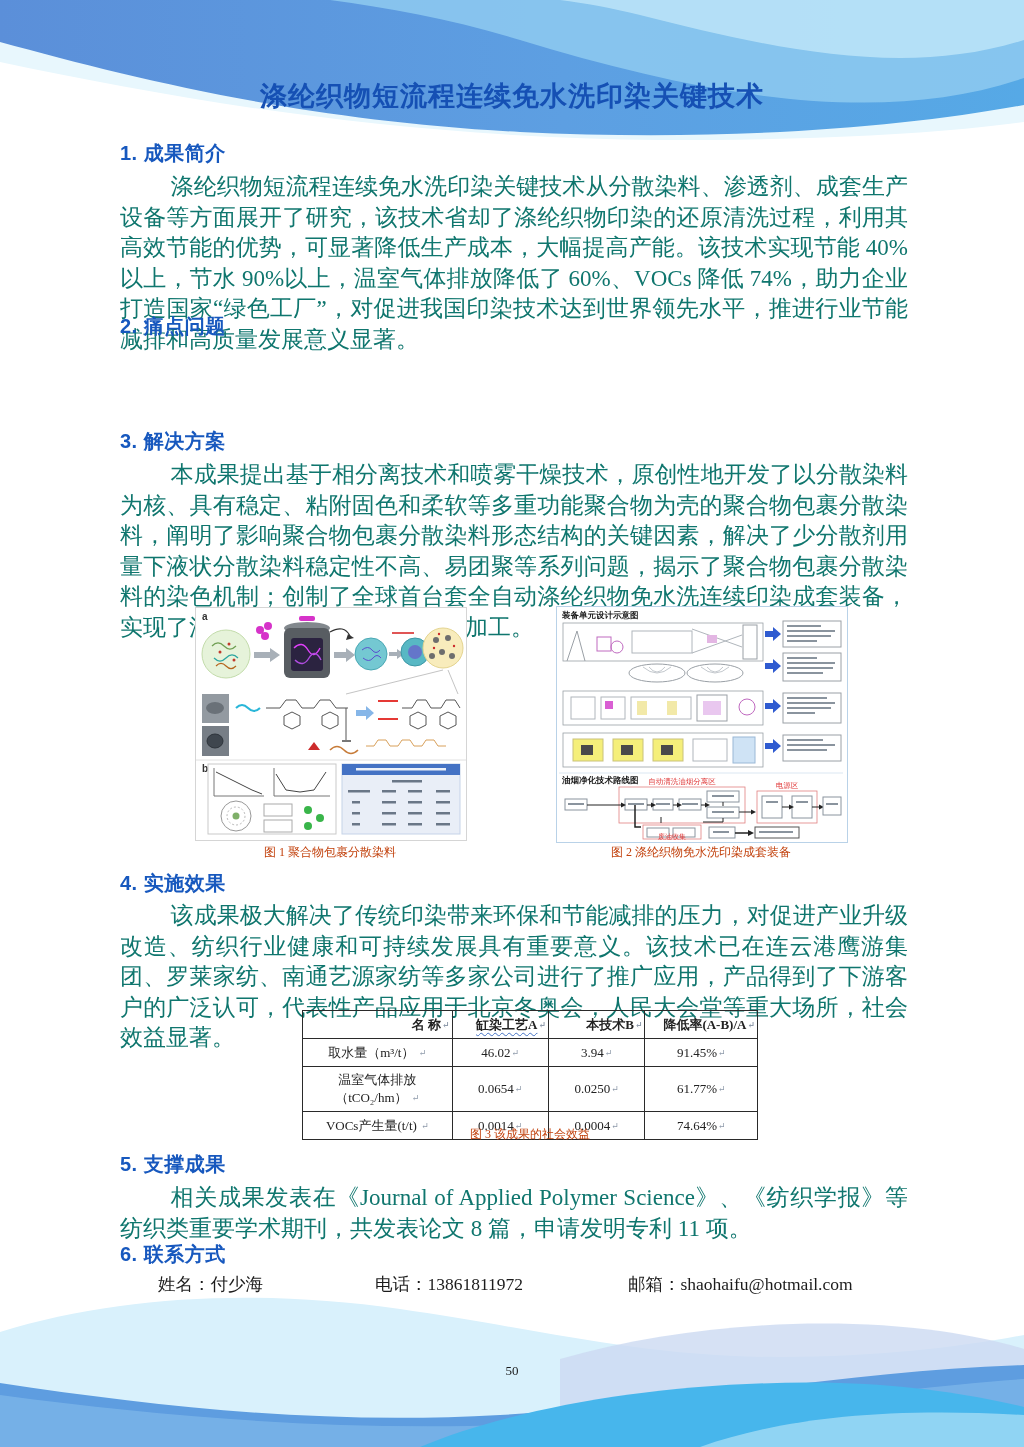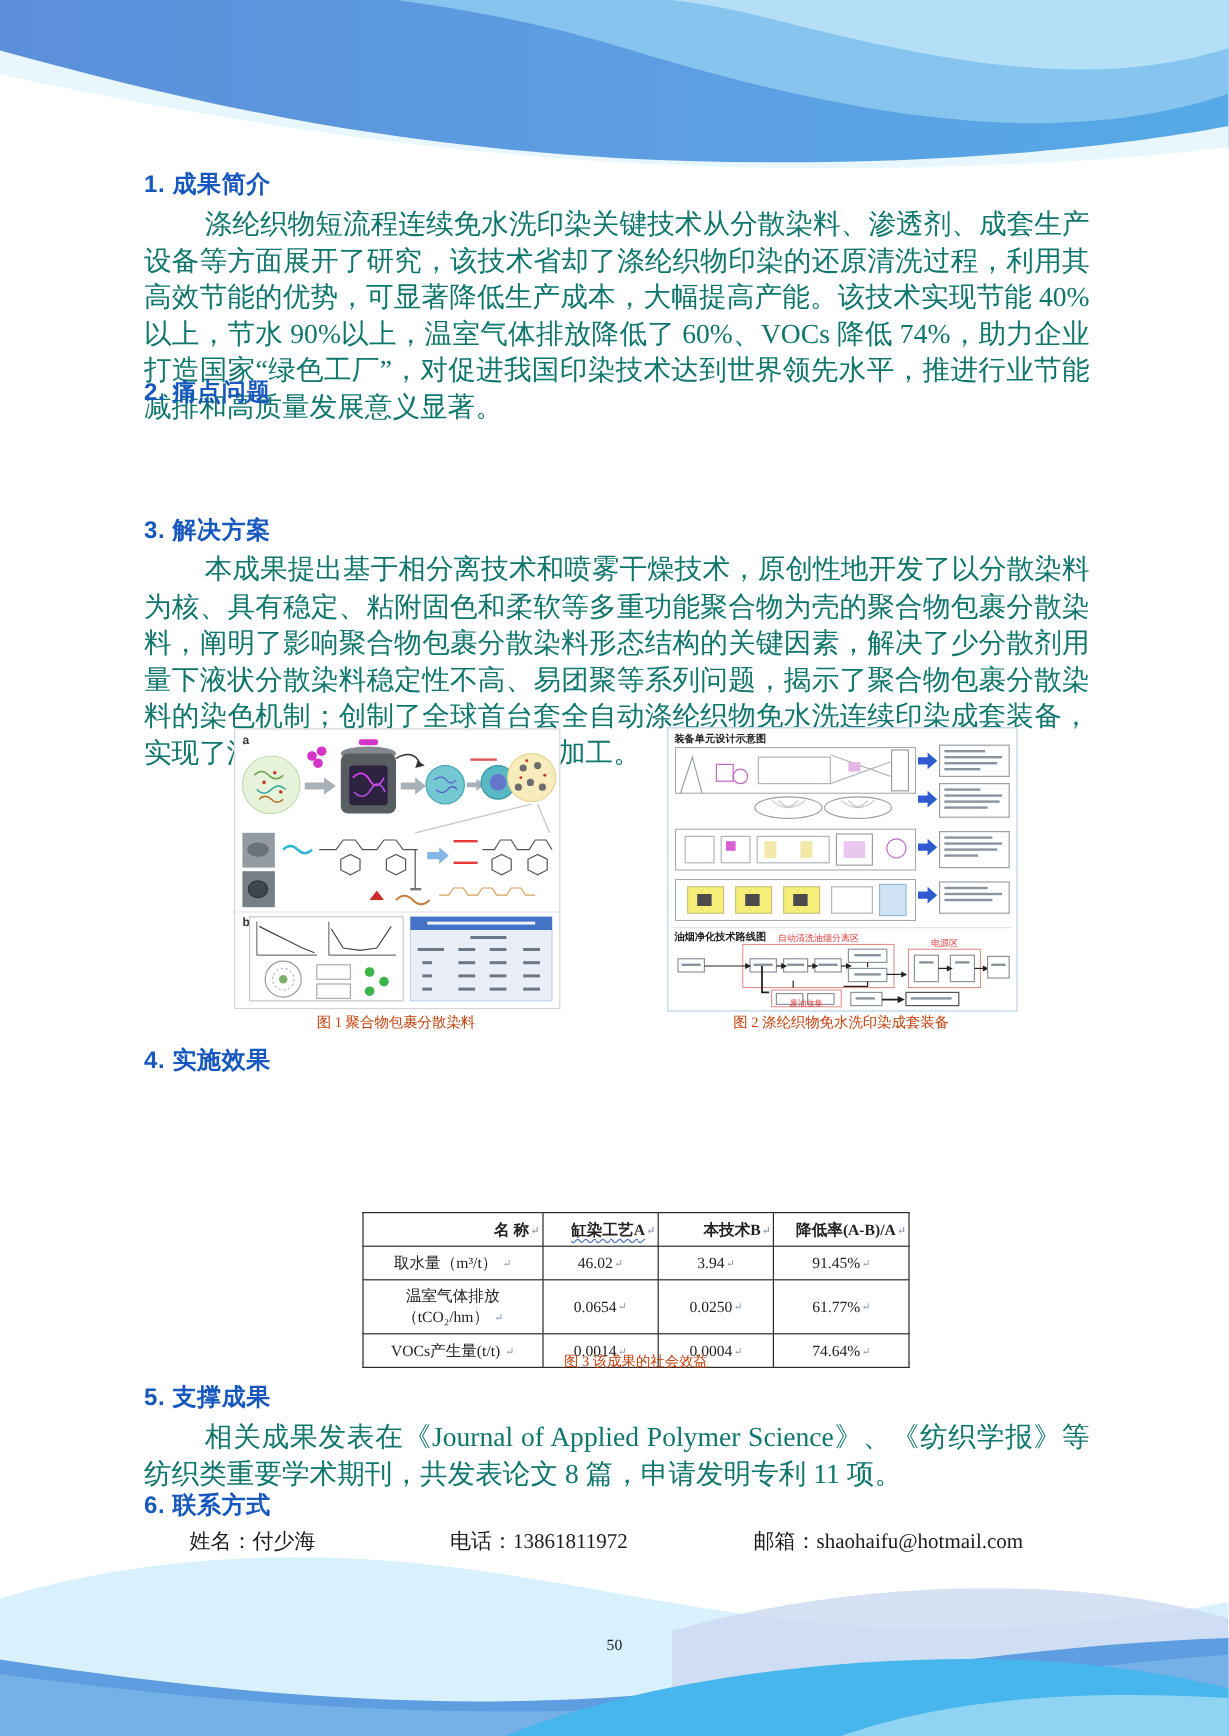--- a/index.html
+++ b/index.html
@@ -79,20 +79,21 @@
     <path d="M0,45 C120,8 260,2 400,22 C540,42 640,70 780,70 C880,70 960,60 1024,48 V160 H0 Z" fill="#d9f1fc"></path>
     <path d="M560,72 C680,38 820,28 940,44 C975,49 1005,56 1024,62 V160 H560 Z" fill="#ccd9f1" opacity="0.8"></path>
     <path d="M0,96 C160,120 320,138 500,128 C680,118 840,84 1024,78 V160 H0 Z" fill="#5e9de0"></path>
     <path d="M0,108 C180,132 360,146 560,136 C740,127 900,100 1024,92 V160 H0 Z" fill="#7db7ea" opacity="0.75"></path>
     <path d="M420,160 C520,118 680,92 840,96 C910,98 975,108 1024,120 V160 Z" fill="#47b6ec"></path>
     <path d="M700,160 C780,132 880,120 1024,128 V160 Z" fill="#9ed9f5" opacity="0.85"></path>
   </svg>
 
   <span class="page-number">50</span>
 
+  <div class="page-title">涤纶织物短流程连续免水洗印染关键技术</div>
 
   <div class="sec-heading" style="top:140px">1.  成果简介</div>
   <div class="para" style="top:172px">涤纶织物短流程连续免水洗印染关键技术从分散染料、渗透剂、成套生产设备等方面展开了研究，该技术省却了涤纶织物印染的还原清洗过程，利用其高效节能的优势，可显著降低生产成本，大幅提高产能。该技术实现节能 40%以上，节水 90%以上，温室气体排放降低了 60%、VOCs 降低 74%，助力企业打造国家“绿色工厂”，对促进我国印染技术达到世界领先水平，推进行业节能减排和高质量发展意义显著。</div>
 
   <div class="sec-heading" style="top:313px">2.  痛点问题</div>
 
   <div class="sec-heading" style="top:428px">3.  解决方案</div>
   <div class="para" style="top:460px">本成果提出基于相分离技术和喷雾干燥技术，原创性地开发了以分散染料为核、具有稳定、粘附固色和柔软等多重功能聚合物为壳的聚合物包裹分散染料，阐明了影响聚合物包裹分散染料形态结构的关键因素，解决了少分散剂用量下液状分散染料稳定性不高、易团聚等系列问题，揭示了聚合物包裹分散染料的染色机制；创制了全球首台套全自动涤纶织物免水洗连续印染成套装备，实现了涤纶织物免水洗连续化印染加工。</div>
 
   <div class="figure" style="left:195px;top:607px;width:270px;height:232px;">
@@ -334,20 +335,21 @@
       <path d="M78,198 v22 h6" stroke="#222" fill="none" stroke-width="1.5"></path>
       <path d="M166,211 v4 h-20" stroke="#222" fill="none" stroke-width="1"></path>
       <path d="M104,216 v-6" stroke="#222" fill="none"></path>
     </svg>
   </div>
 
   <div class="fig-caption" style="left:195px;top:844px;width:270px;">图 1 聚合物包裹分散染料</div>
   <div class="fig-caption" style="left:556px;top:844px;width:290px;">图 2  涤纶织物免水洗印染成套装备</div>
 
   <div class="sec-heading" style="top:870px">4.  实施效果</div>
+  <div class="para" style="top:901px">该成果极大解决了传统印染带来环保和节能减排的压力，对促进产业升级改造、纺织行业健康和可持续发展具有重要意义。该技术已在连云港鹰游集团、罗莱家纺、南通艺源家纺等多家公司进行了推广应用，产品得到了下游客户的广泛认可，代表性产品应用于北京冬奥会，人民大会堂等重大场所，社会效益显著。</div>
 
   <table class="results-table">
     <thead>
       <tr>
         <th class="col-name"><span>名  称</span><span class="crlf">↵</span></th>
         <th class="col-a"><span class="wavy-blue">缸染工艺A</span><span class="crlf">↵</span></th>
         <th class="col-b"><span>本技术B</span><span class="crlf">↵</span></th>
         <th class="col-rate"><span>降低率(A-B)/A</span><span class="crlf">↵</span></th>
       </tr>
     </thead>

